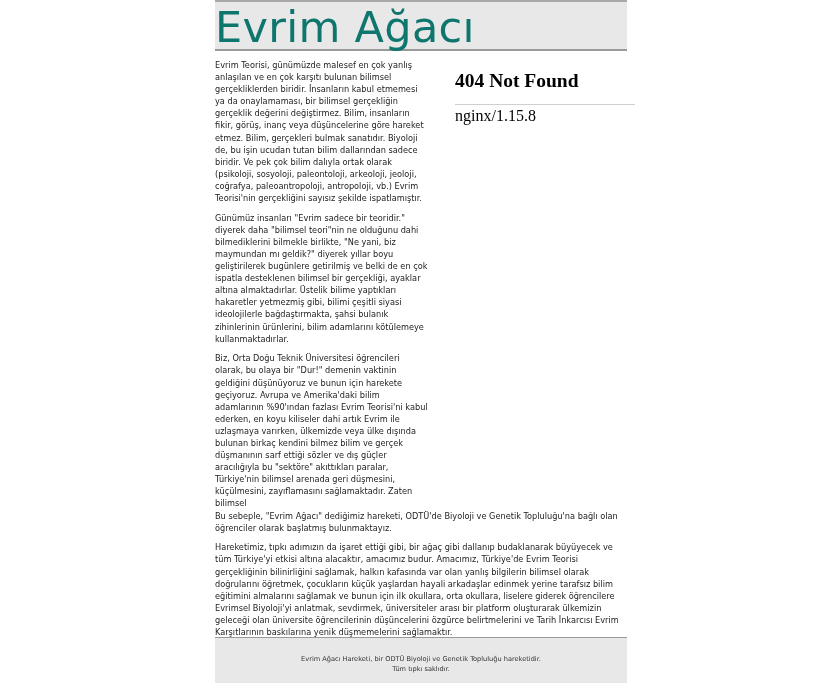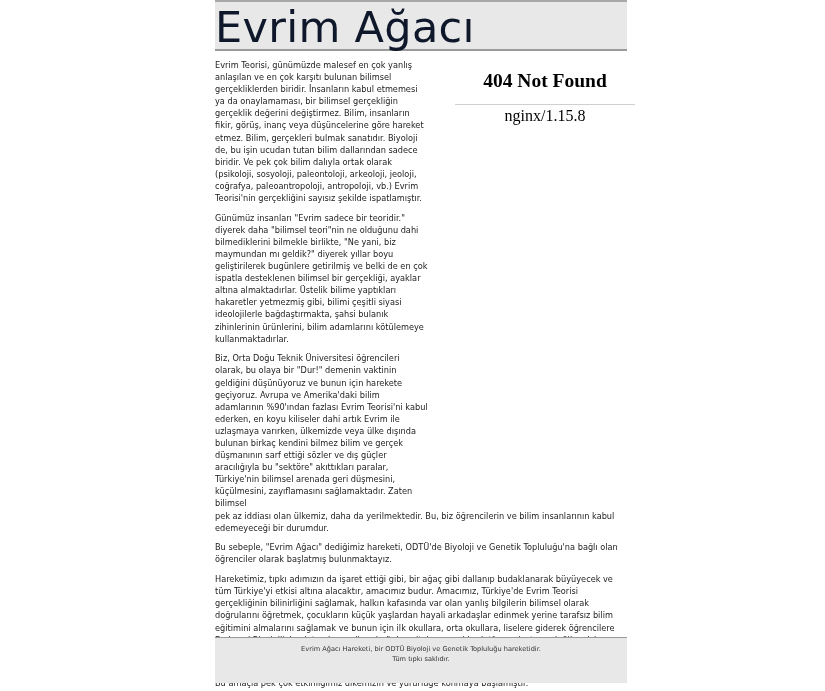--- a/index.html
+++ b/index.html
@@ -4,59 +4,58 @@
 <style>
   html, body { margin: 0; padding: 0; background: #ffffff; }
   body { width: 825px; height: 691px; position: relative; overflow: hidden; font-family: "DejaVu Sans", sans-serif; }
   .page { position: absolute; left: 215px; top: 0; width: 412px; }
   .header {
     height: 47px; background: #e8e8e8; border-top: 2px solid #a8a8a8; border-bottom: 2px solid #9a9a9a;
     box-sizing: content-box; position: relative;
   }
   .header h1 {
     margin: 0; position: absolute; left: 0; top: 1px;
-    font-family: "DejaVu Sans", sans-serif; font-weight: normal; font-size: 43px; line-height: 48px; color: #0f172a;
+    font-family: "DejaVu Sans", sans-serif; font-weight: normal; font-size: 43px; line-height: 48px; color: #0f766e;
     letter-spacing: 0.3px;
   }
   .content { position: relative; font-size: 8.2px; line-height: 12.1px; color: #222; }
   .content p { margin: 0 0 7.6px 0; }
   .float-box {
-    float: right; width: 180px; margin: 10px -8px 0 12px; text-align: center;
+    float: right; width: 180px; margin: 10px -8px 0 12px; text-align: left;
     font-family: "Liberation Serif", serif; color: #000;
   }
   .float-box h2 { margin: 0; font-size: 19.5px; line-height: 24px; font-weight: bold; }
   .float-box hr { border: none; border-top: 1px solid #cfcfcf; margin: 11px 0 4px 0; }
   .float-box .server { font-size: 16px; line-height: 14px; }
   .col-narrow { width: 214px; }
   .footer {
     position: absolute; left: 215px; top: 637px; width: 412px; height: 46px;
     background: #e8e8e8; border-top: 1px solid #9a9a9a;
     text-align: center; font-size: 6.6px; line-height: 10px; color: #333;
-    padding-top: 6px; box-sizing: border-box;
+    padding-top: 16px; box-sizing: border-box;
   }
 </style>
 </head>
 <body>
 
 <div class="page">
   <div class="header">
     <h1>Evrim Ağacı</h1>
   </div>
 
   <div class="content" style="padding-top:8px;">
     <div class="float-box">
       <h2>404 Not Found</h2>
       <hr>
       <div class="server">nginx/1.15.8</div>
     </div>
 
     <p class="col-narrow">Evrim Teorisi, günümüzde malesef en çok yanlış anlaşılan ve en çok karşıtı bulunan bilimsel gerçekliklerden biridir. İnsanların kabul etmemesi ya da onaylamaması, bir bilimsel gerçekliğin gerçeklik değerini değiştirmez. Bilim, insanların fikir, görüş, inanç veya düşüncelerine göre hareket etmez. Bilim, gerçekleri bulmak sanatıdır. Biyoloji de, bu işin ucudan tutan bilim dallarından sadece biridir. Ve pek çok bilim dalıyla ortak olarak (psikoloji, sosyoloji, paleontoloji, arkeoloji, jeoloji, coğrafya, paleoantropoloji, antropoloji, vb.) Evrim Teorisi'nin gerçekliğini sayısız şekilde ispatlamıştır.</p>
     <p class="col-narrow">Günümüz insanları "Evrim sadece bir teoridir." diyerek daha "bilimsel teori"nin ne olduğunu dahi bilmediklerini bilmekle birlikte, "Ne yani, biz maymundan mı geldik?" diyerek yıllar boyu geliştirilerek bugünlere getirilmiş ve belki de en çok ispatla desteklenen bilimsel bir gerçekliği, ayaklar altına almaktadırlar. Üstelik bilime yaptıkları hakaretler yetmezmiş gibi, bilimi çeşitli siyasi ideolojilerle bağdaştırmakta, şahsi bulanık zihinlerinin ürünlerini, bilim adamlarını kötülemeye kullanmaktadırlar.</p>
     <p class="col-narrow" style="margin-bottom:0;">Biz, Orta Doğu Teknik Üniversitesi öğrencileri olarak, bu olaya bir "Dur!" demenin vaktinin geldiğini düşünüyoruz ve bunun için harekete geçiyoruz. Avrupa ve Amerika'daki bilim adamlarının %90'ından fazlası Evrim Teorisi'ni kabul ederken, en koyu kiliseler dahi artık Evrim ile uzlaşmaya varırken, ülkemizde veya ülke dışında bulunan birkaç kendini bilmez bilim ve gerçek düşmanının sarf ettiği sözler ve dış güçler aracılığıyla bu "sektöre" akıttıkları paralar, Türkiye'nin bilimsel arenada geri düşmesini, küçülmesini, zayıflamasını sağlamaktadır. Zaten bilimsel</p>
-    <p>pek az iddiası olan ülkemiz, daha da yerilmektedir. Bu, biz öğrencilerin ve bilim insanlarının kabul edemeyeceği bir durumdur.</p>
     <p>Bu sebeple, "Evrim Ağacı" dediğimiz hareketi, ODTÜ'de Biyoloji ve Genetik Topluluğu'na bağlı olan öğrenciler olarak başlatmış bulunmaktayız.</p>
     <p>Hareketimiz, tıpkı adımızın da işaret ettiği gibi, bir ağaç gibi dallanıp budaklanarak büyüyecek ve tüm Türkiye'yi etkisi altına alacaktır, amacımız budur. Amacımız, Türkiye'de Evrim Teorisi gerçekliğinin bilinirliğini sağlamak, halkın kafasında var olan yanlış bilgilerin bilimsel olarak doğrularını öğretmek, çocukların küçük yaşlardan hayali arkadaşlar edinmek yerine tarafsız bilim eğitimini almalarını sağlamak ve bunun için ilk okullara, orta okullara, liselere giderek öğrencilere Evrimsel Biyoloji'yi anlatmak, sevdirmek, üniversiteler arası bir platform oluşturarak ülkemizin geleceği olan üniversite öğrencilerinin düşüncelerini özgürce belirtmelerini ve Tarih İnkarcısı Evrim Karşıtlarının baskılarına yenik düşmemelerini sağlamaktır.</p>
     <p>Bu amaçla pek çok etkinliğimiz ülkemizin ve yürürlüğe konmaya başlamıştır.</p>
 
   </div>
 </div>
 
 <div class="footer">
   <div>Evrim Ağacı Hareketi, bir ODTÜ Biyoloji ve Genetik Topluluğu hareketidir.</div>
   <div>Tüm tıpkı saklıdır.</div>

